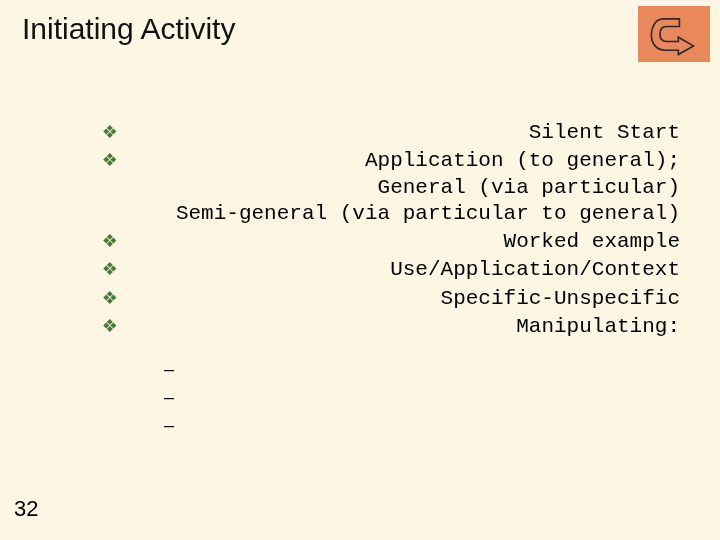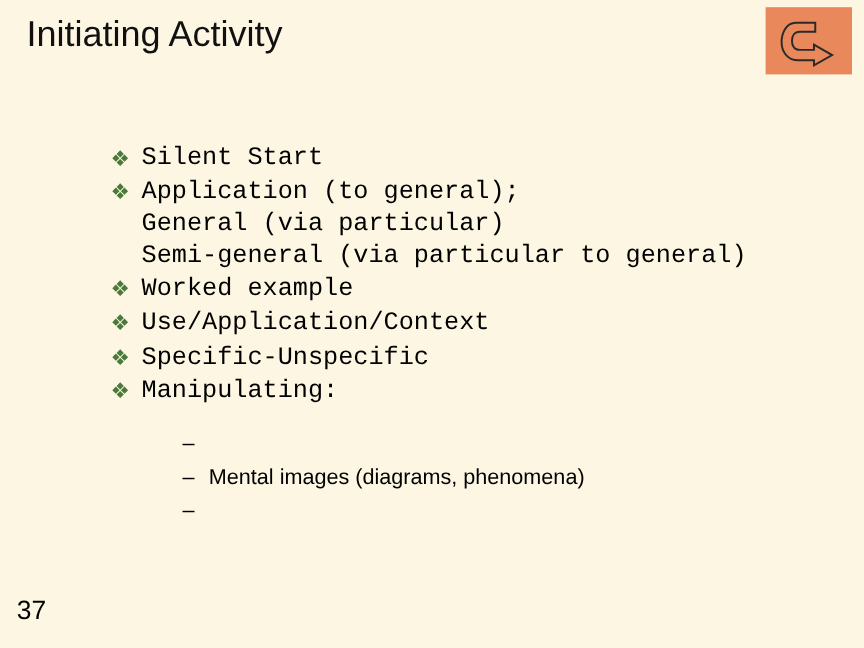--- a/index.html
+++ b/index.html
@@ -11,20 +11,21 @@
     font-family: Arial, Helvetica, sans-serif;
     color: #000;
     overflow: hidden;
     position: relative;
   }
   .slide {
     width: 720px;
     height: 540px;
     position: relative;
     box-sizing: border-box;
+    text-align: right;
   }
   .title {
     position: absolute;
     top: 12px;
     left: 22px;
     font-size: 30px;
     font-weight: 400;
     color: #111;
   }
   .nav-icon {
@@ -147,24 +148,23 @@
       <div class="bullet-mark">❖</div>
       <div class="bullet-text">Manipulating:</div>
     </div>
 
     <div class="sublist">
       <div class="sub-row">
         <div class="dash">–</div>
       </div>
       <div class="sub-row">
         <div class="dash">–</div>
-        <div>Mental images (diagrams, phenomena)</div>
       </div>
       <div class="sub-row">
         <div class="dash">–</div>
       </div>
     </div>
 
   </div>
 
-  <div class="page-num">37</div>
+  <div class="page-num">32</div>
 
 </div>
 
 </body></html>

